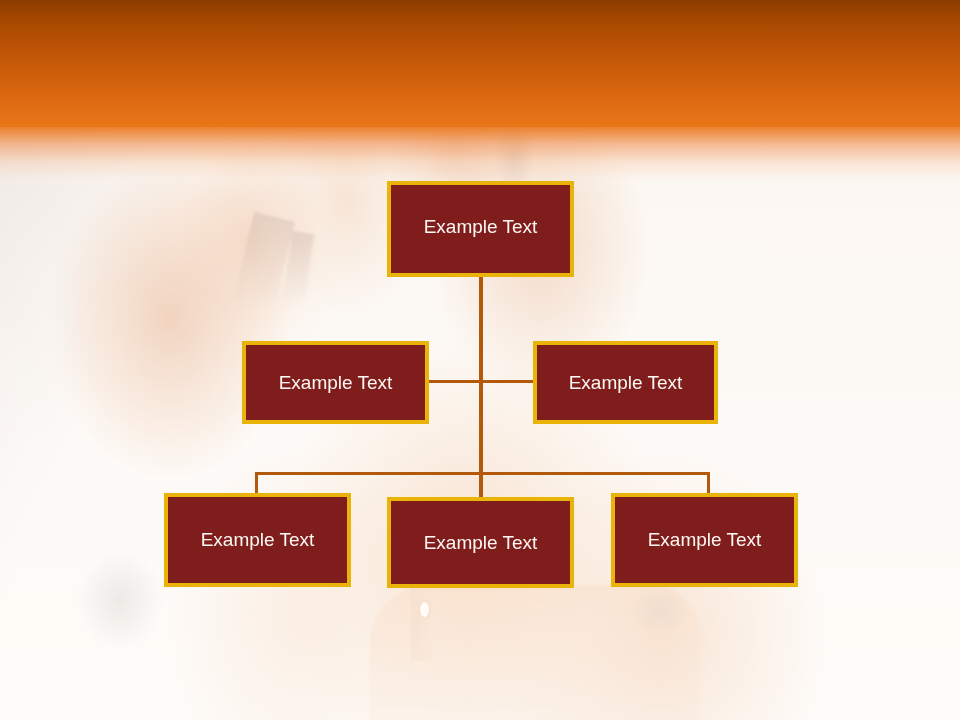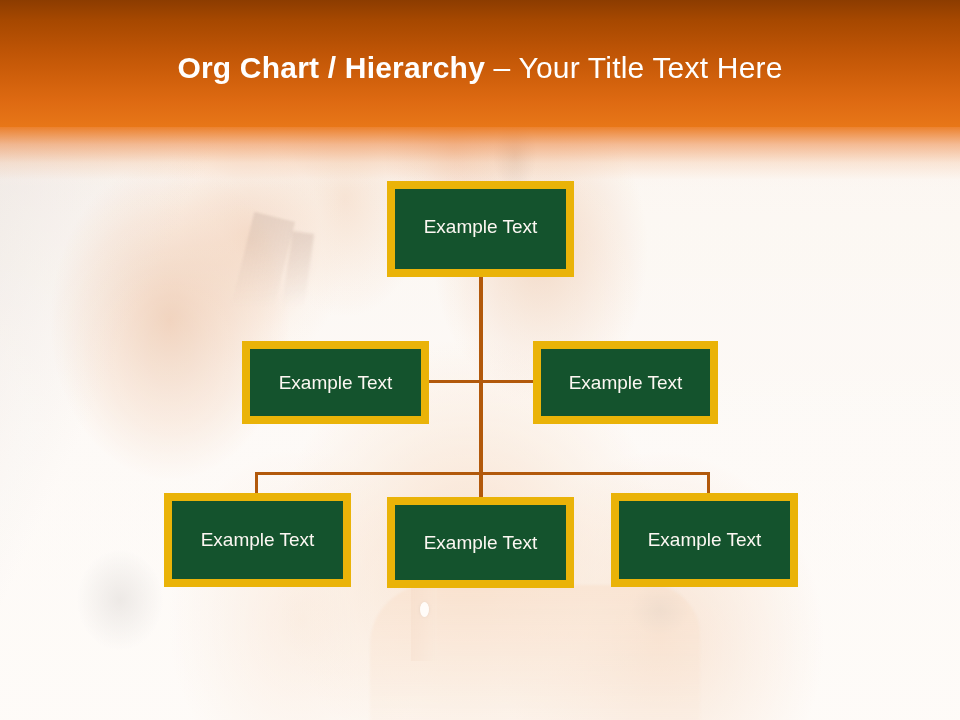--- a/index.html
+++ b/index.html
@@ -139,22 +139,22 @@
   
   .connector {
     position: absolute;
     background: #B2590B;
   }
 
   
   .node {
     position: absolute;
     box-sizing: border-box;
-    background: #14532d;
-    border: 8px solid #eab308;
+    background: #7f1d1d;
+    border: 4px solid #eab308;
     display: flex;
     align-items: center;
     justify-content: center;
   }
   .node-label {
     color: #FCF7F2;
     font-size: 19px;
     line-height: 22px;
     white-space: nowrap;
   }
@@ -181,23 +181,20 @@
     <div class="photo-strand"></div>
     <div class="photo-strand2"></div>
     <div class="photo-shirt"></div>
     <div class="photo-placket"></div>
     <div class="photo-button"></div>
     <div class="photo-wash"></div>
   </div>
 
   <div class="header-band"></div>
   <div class="header-glow"></div>
-  <div class="header-title">
-    <span class="title-strong">Org Chart / Hierarchy</span><span class="title-light"> – </span><span class="title-light">Your Title Text Here</span>
-  </div>
 
   <div class="connector" style="left:479px; top:277px; width:4px; height:230px;"></div>
 
   <div class="connector" style="left:429px; top:380px; width:104px; height:3px;"></div>
 
   <div class="connector" style="left:255px; top:472px; width:455px; height:3px;"></div>
   <div class="connector" style="left:255px; top:472px; width:3px; height:24px;"></div>
   <div class="connector" style="left:707px; top:472px; width:3px; height:24px;"></div>
 
   <div class="node" id="node-root">

